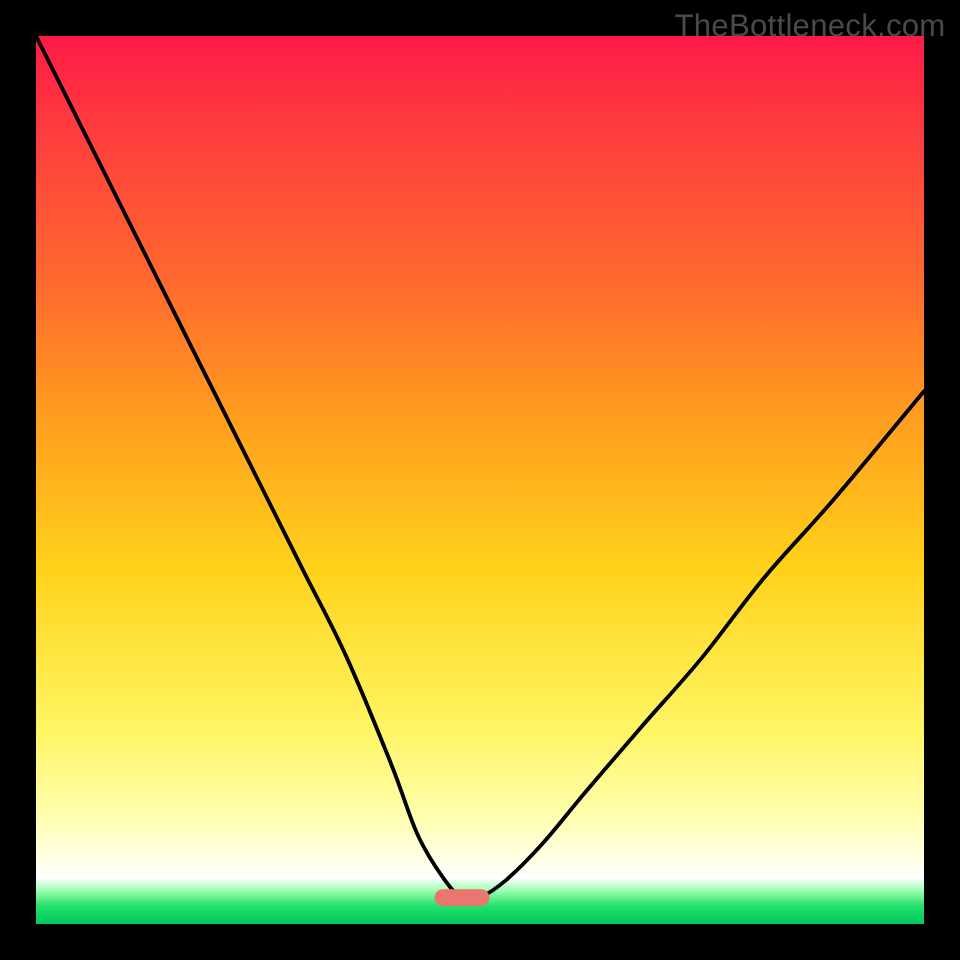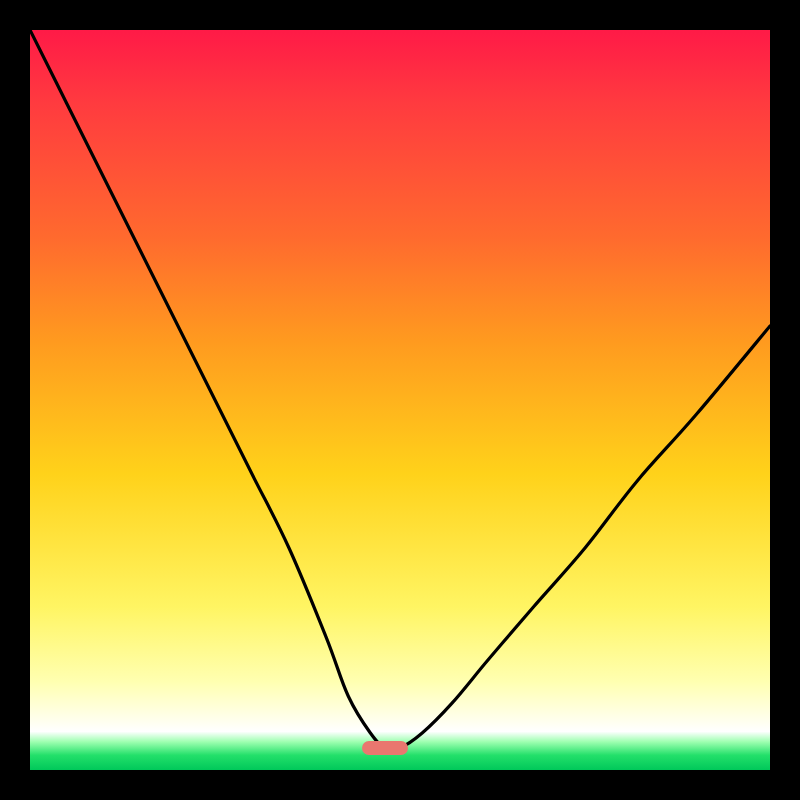--- a/index.html
+++ b/index.html
@@ -66,20 +66,21 @@
     background: #e9776f; 
     transform: translate(-50%, -50%);
     z-index: 5;
   }
 </style>
 </head>
 <body>
 
 <div class="frame">
 
+  <div class="watermark">TheBottleneck.com</div>
 
   <div class="plot-area">
     <div class="gradient"></div>
 
     <svg class="curve" viewBox="0 0 740 740" preserveAspectRatio="none">
       <path fill="none" stroke="#000" stroke-width="3.2" stroke-linecap="round" d="M 0.0 0.0 C 6.7 13.3, 23.7 47.4, 37.0 74.0 C 50.3 100.6, 60.7 121.4, 74.0 148.0 C 87.3 174.6, 97.7 195.4, 111.0 222.0 C 124.3 248.6, 134.7 269.4, 148.0 296.0 C 161.3 322.6, 171.7 343.4, 185.0 370.0 C 198.3 396.6, 208.7 417.4, 222.0 444.0 C 235.3 470.6, 245.7 488.7, 259.0 518.0 C 272.3 547.3, 285.3 580.2, 296.0 606.8 C 306.7 633.4, 310.2 648.7, 318.2 666.0 C 326.2 683.3, 333.7 693.7, 340.4 703.0 C 347.1 712.3, 349.9 715.1, 355.2 717.8 C 360.5 720.5, 363.3 720.5, 370.0 717.8 C 376.7 715.1, 382.9 711.0, 392.2 703.0 C 401.5 695.0, 409.8 686.7, 421.8 673.4 C 433.8 660.1, 444.1 646.3, 458.8 629.0 C 473.5 611.7, 485.9 597.2, 503.2 577.2 C 520.5 557.2, 536.4 540.6, 555.0 518.0 C 573.6 495.4, 586.8 475.4, 606.8 451.4 C 626.8 427.4, 642.0 412.8, 666.0 384.8 C 690.0 356.8, 726.7 312.0, 740.0 296.0"></path>
     </svg>
 
     <div class="marker" style="left: 355.2px; top: 717.8px; background: rgb(233, 119, 111);"></div>
   </div>

